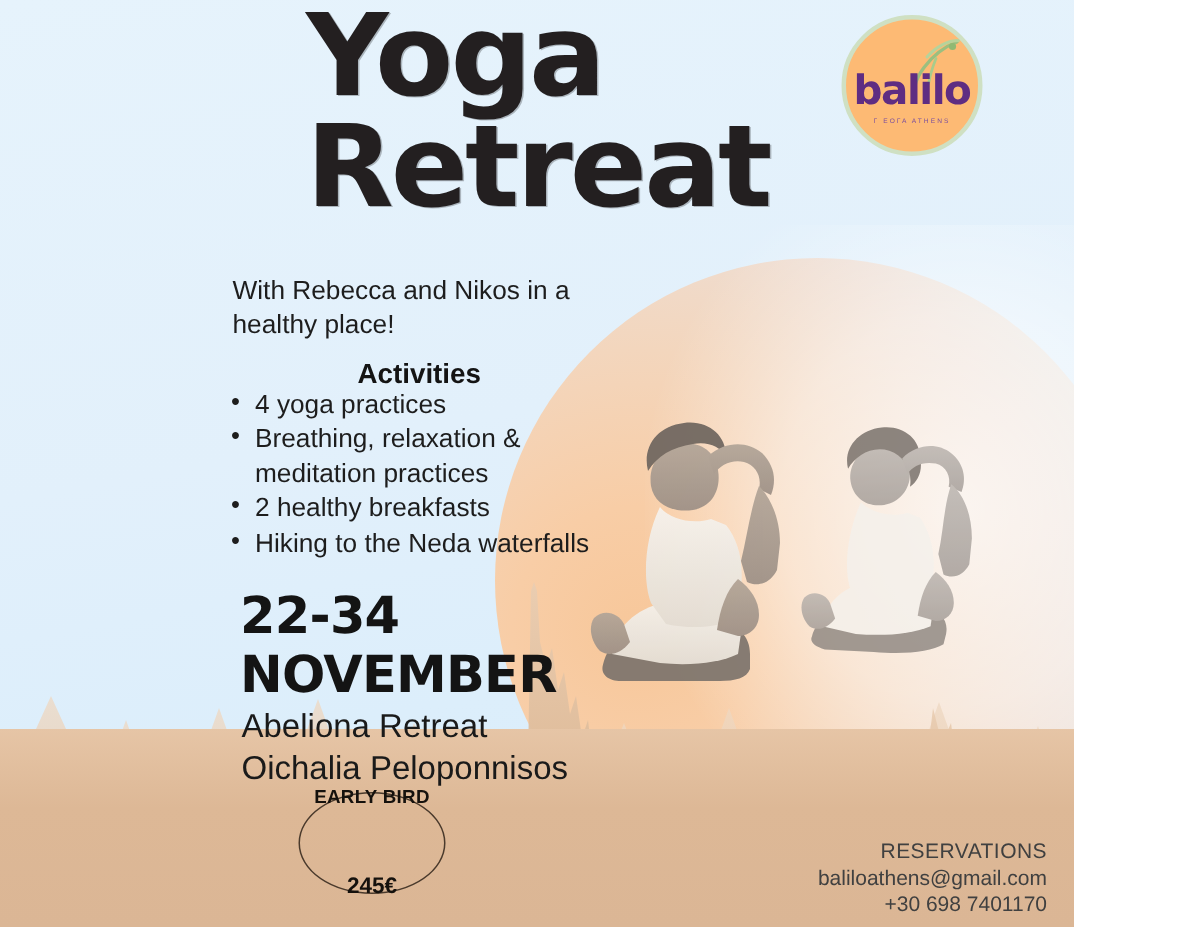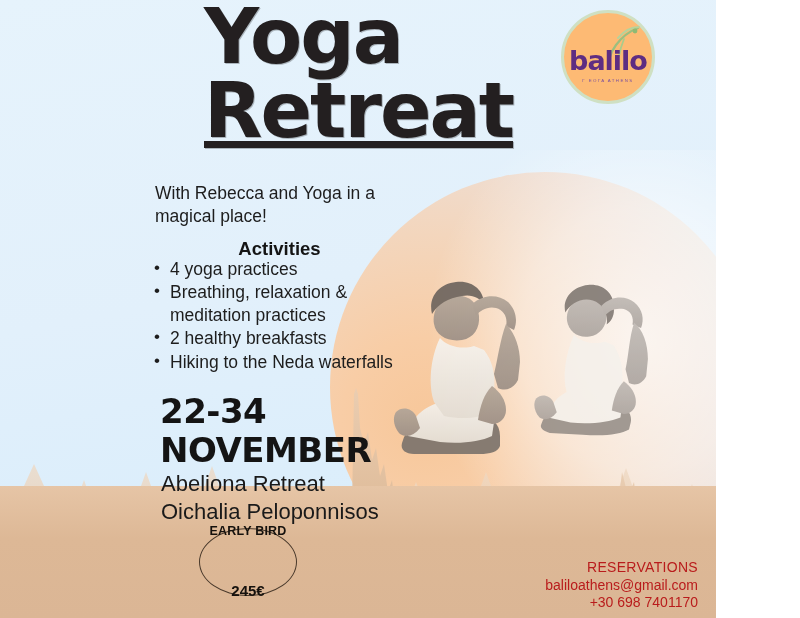--- a/index.html
+++ b/index.html
@@ -80,21 +80,21 @@
   .title-line {
     font-family: "DejaVu Sans", sans-serif;
     font-weight: 700;
     font-size: 76px;
     line-height: 0.92;
     letter-spacing: -2px;
     color: #231f20;
     margin: 0;
     text-shadow: 1px 1px 0 rgba(0,0,0,0.25);
   }
-  .title-line.second { margin-top: 4px; text-decoration: underline; }
+  .title-line.second { margin-top: 4px; }
 
   
   .logo {
     position: absolute;
     left: 561px;
     top: 10px;
     width: 94px;
     height: 94px;
     border-radius: 50%;
     background: #fdba74;
@@ -242,21 +242,21 @@
   }
 
   
   .reservations {
     position: absolute;
     right: 18px;
     bottom: 6px;
     text-align: right;
     font-size: 14px;
     line-height: 1.26;
-    color: #b91c1c;
+    color: #404040;
   }
   .res-title { letter-spacing: 0.3px; }
   .res-email { letter-spacing: 0; }
   .res-phone { letter-spacing: 0; }
 </style>
 </head>
 <body>
 
 <div id="poster">
 
@@ -370,21 +370,21 @@
     <svg class="logo-swoosh" viewBox="0 0 40 34">
       <path d="M36 3 C28 6 20 12 14 20 C11 24 9 28 8 32" stroke="#9bbf7f" stroke-width="2.2" fill="none" stroke-linecap="round"></path>
       <path d="M37 2 C30 2 22 6 16 13" stroke="#b6d39b" stroke-width="2" fill="none" stroke-linecap="round"></path>
       <circle cx="33" cy="6" r="2.4" fill="#8fb973"></circle>
       <path d="M22 14 C20 19 18 25 17 31" stroke="#a8cc8c" stroke-width="1.8" fill="none" stroke-linecap="round"></path>
     </svg>
     <div class="logo-word">balilo</div>
     <div class="logo-tag">Γ ΕΟΓΑ  ΑΤΗΕΝS</div>
   </div>
 
-  <div class="intro">With Rebecca and Yoga in a magical place!</div>
+  <div class="intro">With Rebecca and Nikos in a healthy place!</div>
 
   <div class="activities-heading">Activities</div>
   <ul class="activities-list">
     <li>4 yoga practices</li>
     <li>Breathing, relaxation &amp; meditation practices</li>
     <li>2 healthy breakfasts</li>
     <li>Hiking to the Neda waterfalls</li>
   </ul>
 
   <div class="date-day">22-34</div>

